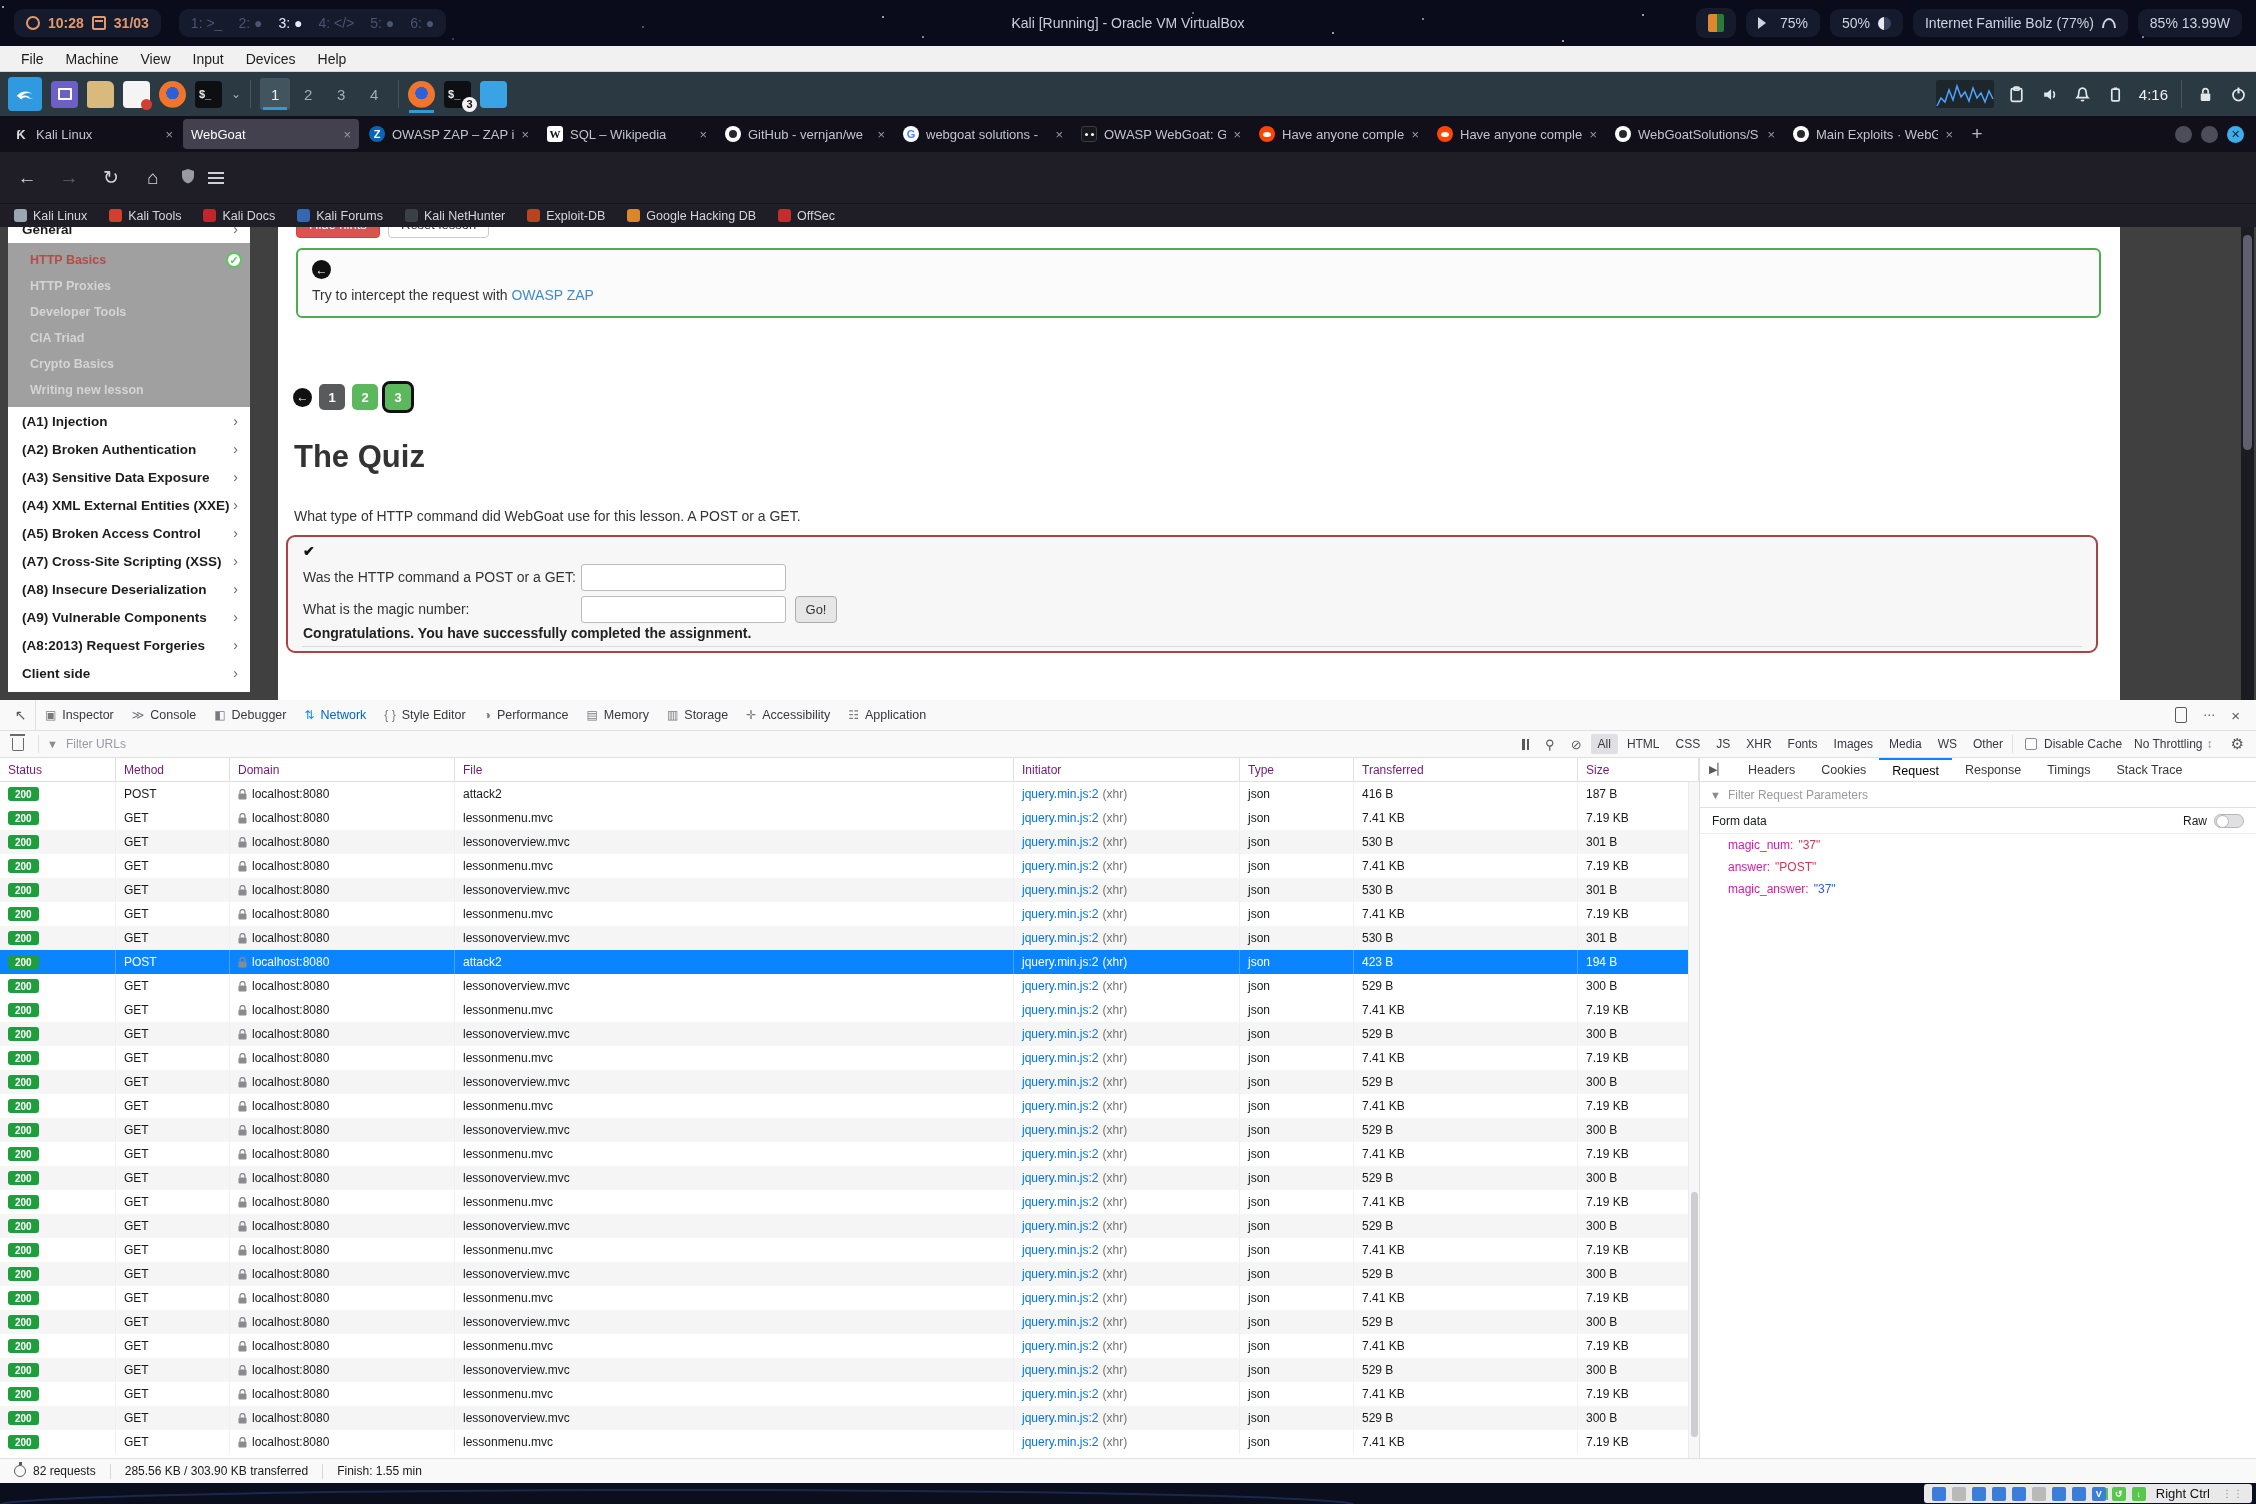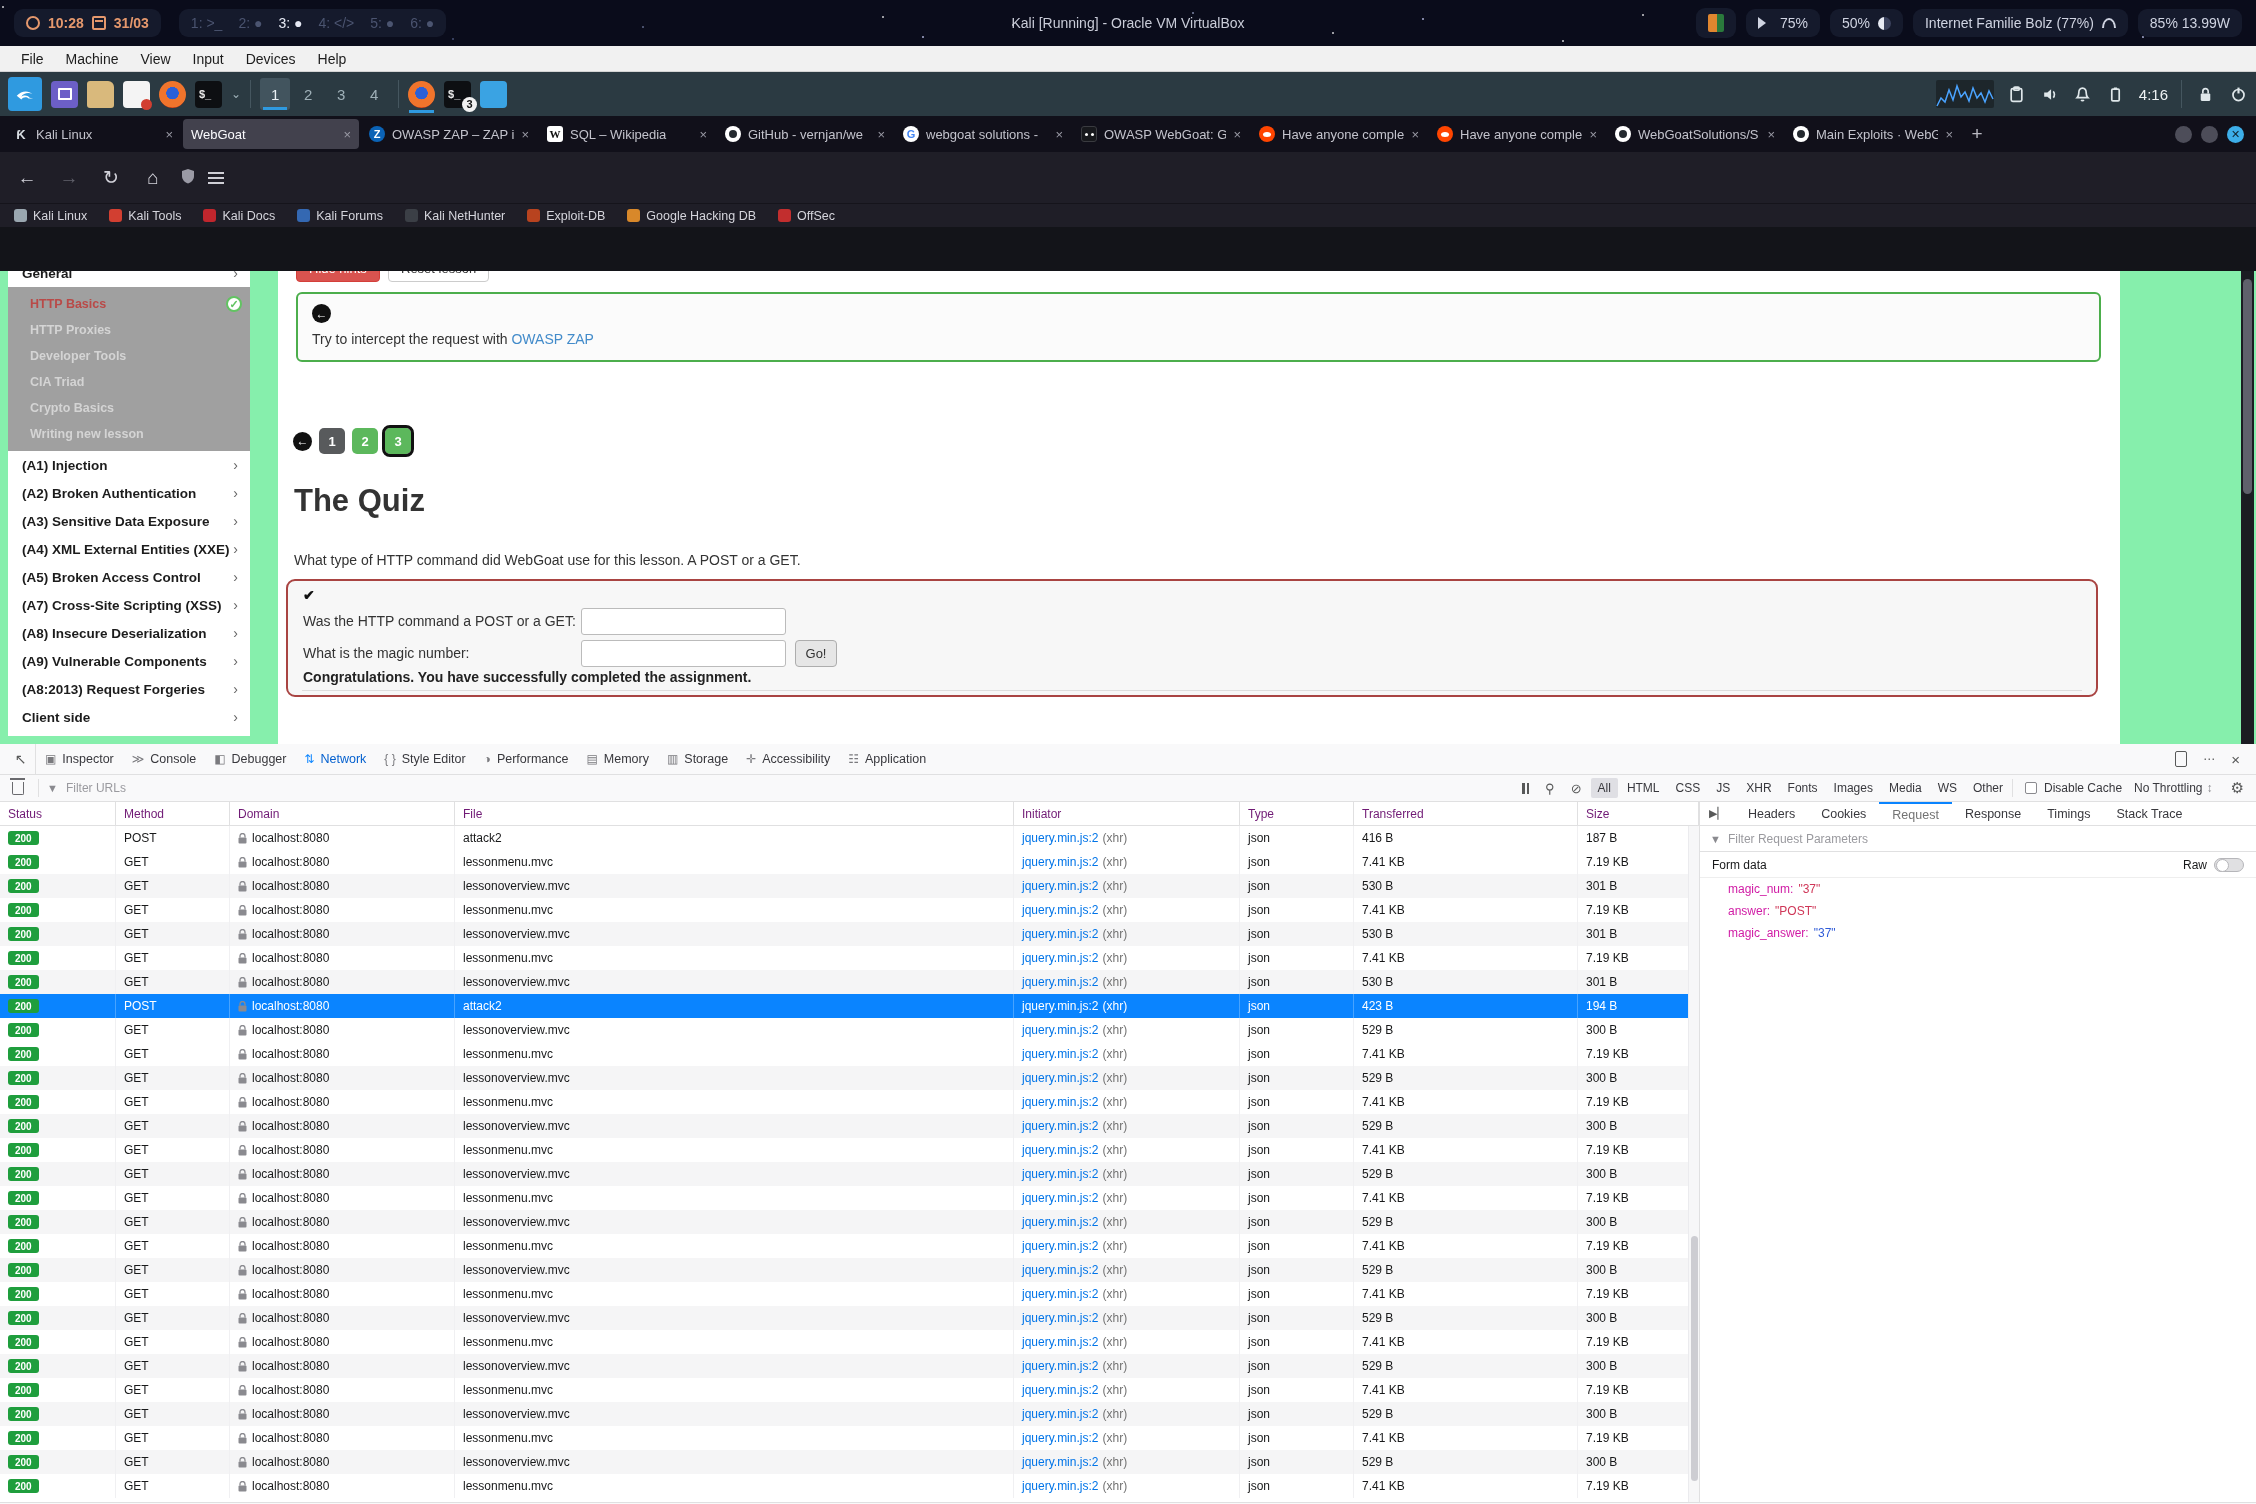--- a/index.html
+++ b/index.html
@@ -88,21 +88,21 @@
   .pocket { width:14px; height:12px; background:#b9b9c1; border-radius:0 0 7px 7px; }
   .hamb { width:16px; height:12px; border-top:2px solid #cfcfd6; border-bottom:2px solid #cfcfd6; position:relative; }
   .hamb::after { content:""; position:absolute; left:0; right:0; top:3px; height:2px; background:#cfcfd6; }
 
   
   #ff-bookmarks { height:24px; background:#1f1e27; border-top:1px solid #15141b; display:flex; align-items:center; gap:22px; padding-left:14px; }
   .bm { display:flex; align-items:center; gap:6px; color:#d5d5dc; font-size:12.5px; }
   .bm-ic { width:13px; height:13px; border-radius:3px; flex:none; }
 
   
-  #page { position:relative; height:473px; background:#86efac; overflow:hidden;margin-top:44px; }
+  #page { position:relative; height:473px; background:#404040; overflow:hidden; }
   #wg-sidebar { position:absolute; left:8px; top:0; width:242px; height:465px; background:#fff; overflow:hidden; }
   .sb-cat { height:28px; display:flex; align-items:center; justify-content:space-between; padding:0 12px 0 14px; font-size:13.5px; font-weight:bold; color:#1c1c1c; }
   .sb-cat .chev { color:#666; font-size:14px; font-weight:normal; }
   #sb-sub { background:#a0a0a0; padding:4px 0; }
   .sb-item { height:26px; display:flex; align-items:center; justify-content:space-between; padding:0 8px 0 22px; font-size:12.5px; font-weight:bold; color:#d4d4d4; }
   .sb-item.active { color:#b94a48; }
   .chk { width:16px; height:16px; border:2px solid #62c462; border-radius:50%; color:#62c462; font-size:11px; display:flex; align-items:center; justify-content:center; background:#fff; }
   #wg-main { position:absolute; left:278px; top:0; width:1842px; height:473px; background:#fff; overflow:hidden; }
   .wg-btn { position:absolute; top:-16px; height:27px; border-radius:4px; font-size:13px; display:flex; align-items:center; justify-content:center; padding:0 12px; }
   #btn-hints { left:18px; background:#d9534f; color:#fff; border:1px solid #d43f3a; }
@@ -166,21 +166,21 @@
   .nrow.selected { background:#0a84ff; color:#fff; }
   .nrow.selected .ilink, .nrow.selected .isuf { color:#fff; }
   .nrow.selected .c { border-right-color:rgba(255,255,255,.25); }
   #net-scroll { position:absolute; right:0; top:24px; bottom:0; width:11px; background:#f7f7f8; border-left:1px solid #ebebee; }
   #net-scroll .thumb { position:absolute; left:1.5px; width:7px; top:410px; height:245px; background:#cdcdd2; border-radius:4px; }
 
   #right-panel { flex:1; display:flex; flex-direction:column; }
   #rp-tabs { height:24px; display:flex; align-items:center; border-bottom:1px solid #e0e0e1; }
   .rp-side { padding:0 9px; color:#585959; font-size:11px; }
   .rp-tab { padding:0 13px; height:24px; display:flex; align-items:center; color:#38383d; font-size:12.5px; }
-  .rp-tab.selected { color:#737373; border-top:2px solid #0a84ff; }
+  .rp-tab.selected { color:#000000; border-top:2px solid #0a84ff; }
   #rp-filter { height:26px; border-bottom:1px solid #e0e0e1; display:flex; align-items:center; gap:7px; padding:0 10px; }
   #rp-filter input { border:none; outline:none; font-size:12px; width:300px; }
   #rp-filter input::placeholder { color:#9a9a9f; }
   #formdata-hdr { height:26px; display:flex; align-items:center; padding:0 12px; border-bottom:1px solid #eee; }
   #raw-wrap { margin-left:auto; display:flex; align-items:center; gap:7px; color:#18191a; }
   .toggle { width:30px; height:14px; border-radius:8px; background:#e0e0e2; border:1px solid #b6b6ba; position:relative; }
   .toggle::after { content:""; position:absolute; left:1px; top:0.5px; width:11px; height:11px; border-radius:50%; background:#fff; border:1px solid #b6b6ba; }
   .param { height:22px; display:flex; align-items:center; padding-left:28px; font-size:12px; }
   .p-key { color:#d01ba5; } .p-val { margin-left:5px; }
   .v-red { color:#cf3657; } .v-blue { color:#2f5bd8; }

